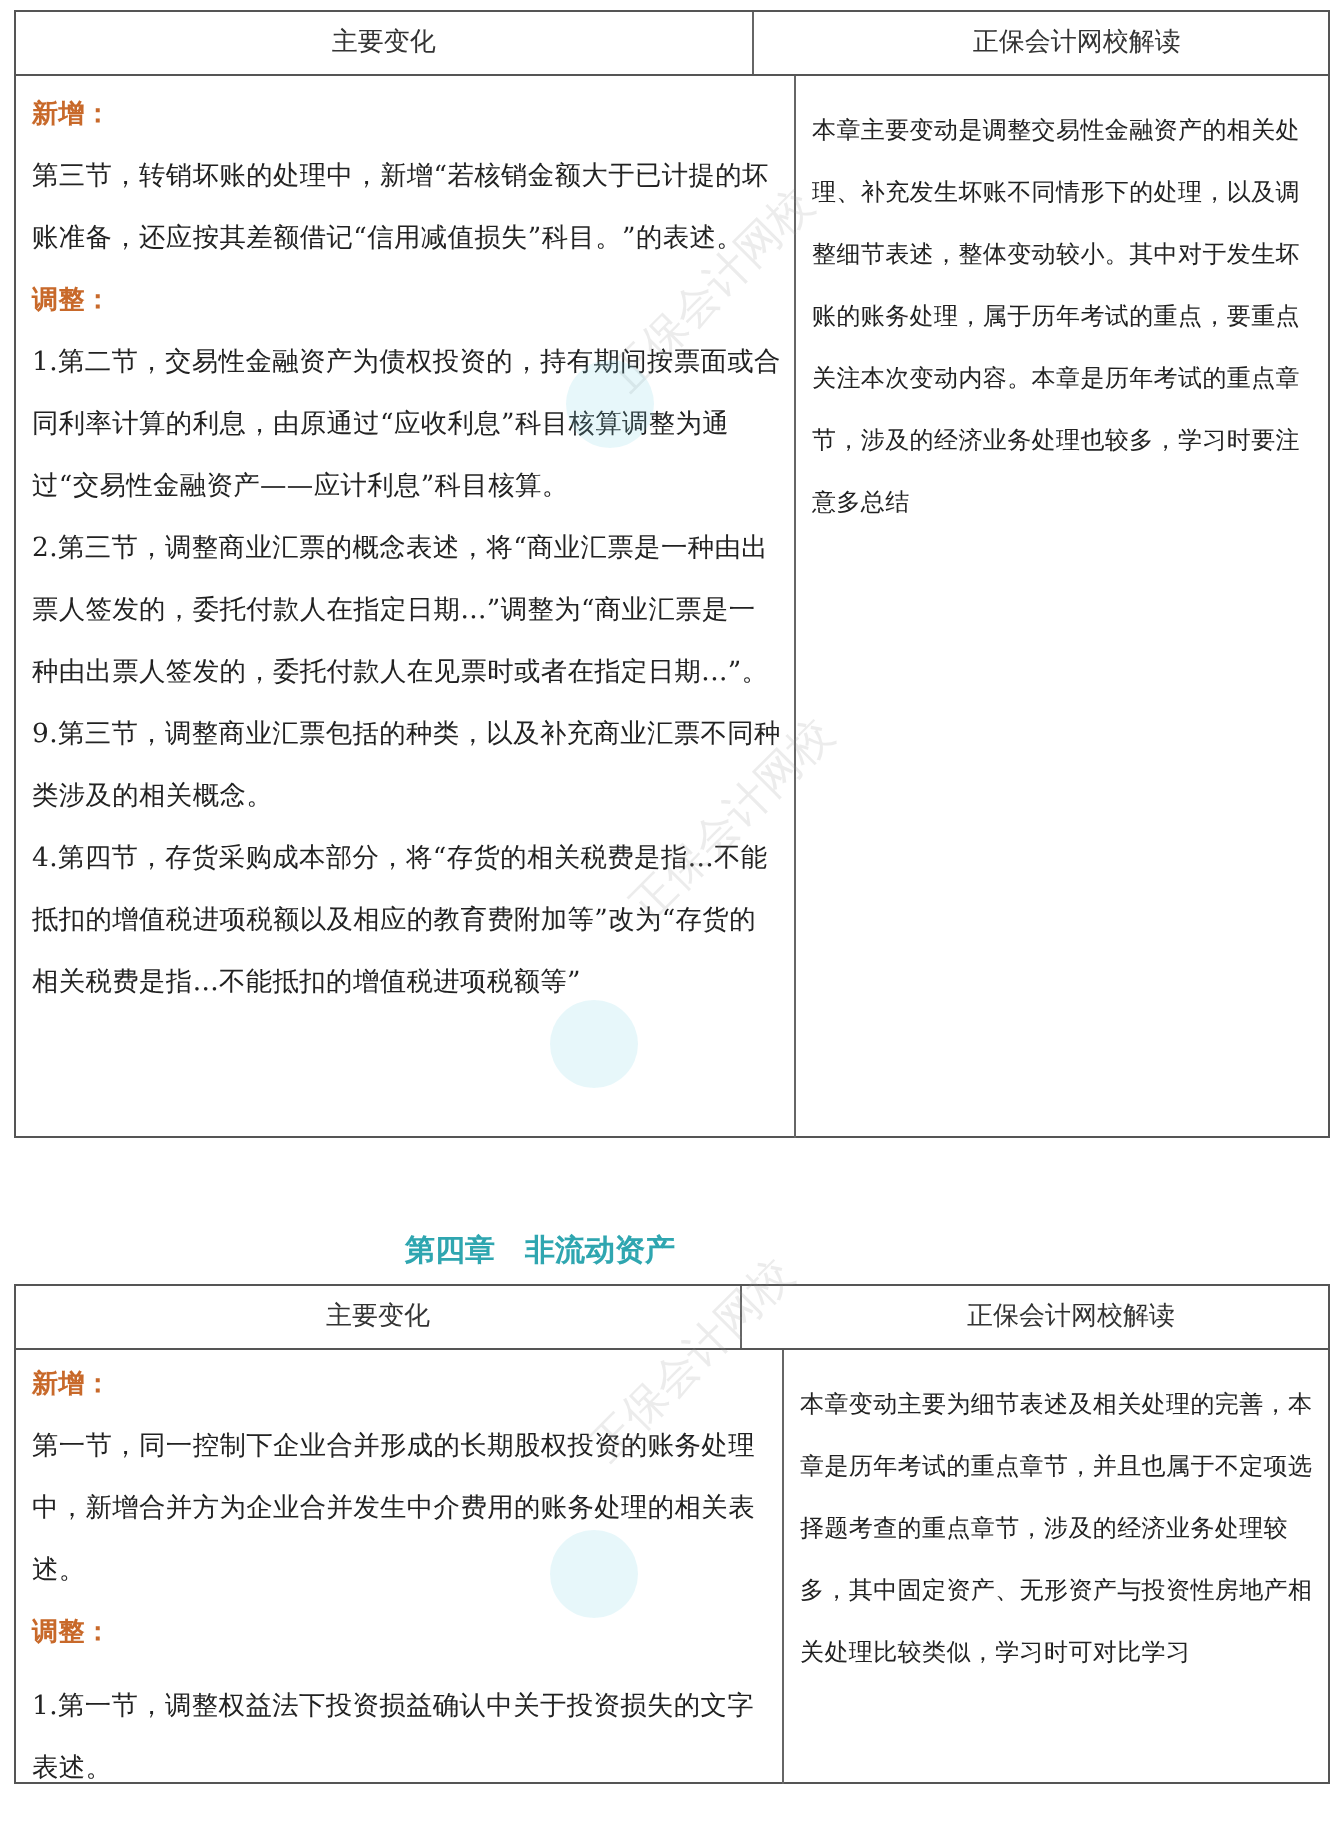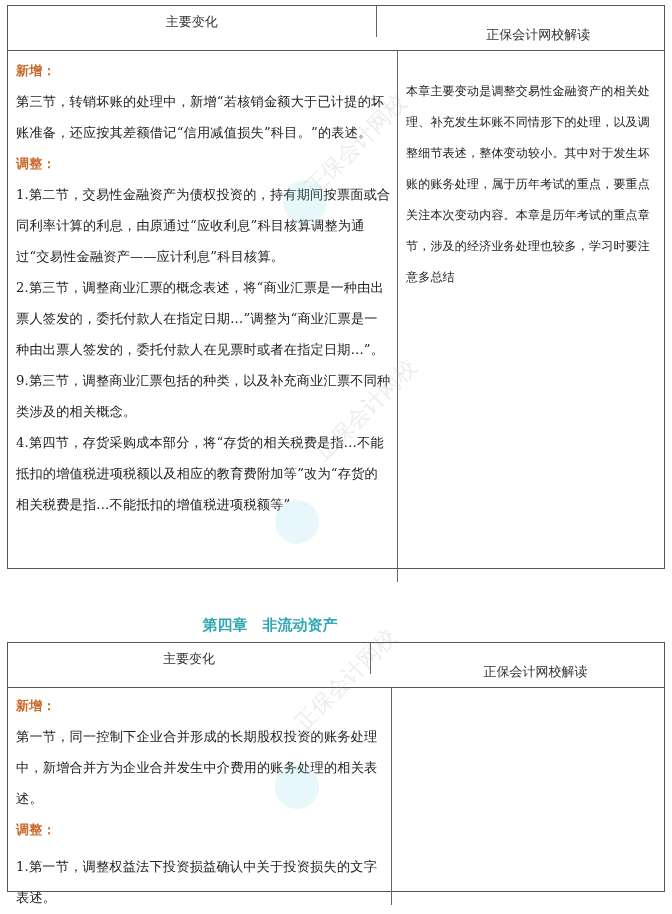--- a/index.html
+++ b/index.html
@@ -3,21 +3,21 @@
 <meta charset="utf-8">
 <style>
   html, body { margin:0; padding:0; background:#ffffff; }
   body { width:672px; height:914px; position:relative; overflow:hidden;
          font-family:"DejaVu Serif","Liberation Serif",serif; color:#222; }
   .tbl { position:absolute; left:7px; width:658px; border:1px solid #555; box-sizing:border-box; }
   .tbl .hdr { display:flex; border-bottom:1px solid #555;gap:36px; }
   .tbl .hdr div { text-align:center; font-size:13px; line-height:31px; height:31px; color:#333; }
   .tbl .body { display:flex; }
   .col-l { box-sizing:border-box; border-right:1px solid #666; }
-  .col-r { box-sizing:border-box;margin-top:13px; }
+  .col-r { box-sizing:border-box; }
   .cell-l { padding:4px 6px 0 8px; font-size:13.2px; line-height:31px; letter-spacing:0.2px; }
   .cell-r { padding:12px 6px 0 8px; font-size:12px; line-height:31px; letter-spacing:0.2px; }
   .label { color:#c8692a; font-weight:bold; font-family:"DejaVu Sans","Liberation Sans",sans-serif; font-size:13px; }
   .chapter { position:absolute; top:616px; left:0; width:540px; text-align:center;
              color:#2fa6b0; font-weight:bold; font-size:15px;
              font-family:"DejaVu Sans","Liberation Sans",sans-serif; }
   .wm { position:absolute; color:rgba(150,150,150,0.18); font-size:22px; transform:rotate(-45deg);
         font-family:"DejaVu Sans",sans-serif; white-space:nowrap; pointer-events:none; }
   .wm-circle { position:absolute; width:44px; height:44px; border-radius:50%;
                background:rgba(120,210,225,0.18); pointer-events:none; }
@@ -51,20 +51,21 @@
     <div class="col-l" style="width:384px;">主要变化</div>
     <div class="col-r" style="width:272px;">正保会计网校解读</div>
   </div>
   <div class="body" style="height:217px;">
     <div class="col-l cell-l" style="width:384px; padding-top:2px;">
       <div class="label">新增：</div>
       <div>第一节，同一控制下企业合并形成的长期股权投资的账务处理中，新增合并方为企业合并发生中介费用的账务处理的相关表述。</div>
       <div class="label" style="margin-bottom:6px;">调整：</div>
       <div>1.第一节，调整权益法下投资损益确认中关于投资损失的文字表述。</div>
     </div>
+    <div class="col-r cell-r" style="width:272px; padding-top:12px;">本章变动主要为细节表述及相关处理的完善，本章是历年考试的重点章节，并且也属于不定项选择题考查的重点章节，涉及的经济业务处理较多，其中固定资产、无形资产与投资性房地产相关处理比较类似，学习时可对比学习</div>
   </div>
 </div>
 
 <div class="wm" style="left:290px; top:130px;">正保会计网校</div>
 <div class="wm" style="left:300px; top:395px;">正保会计网校</div>
 <div class="wm" style="left:280px; top:665px;">正保会计网校</div>
 <div class="wm-circle" style="left:283px; top:180px;"></div>
 <div class="wm-circle" style="left:275px; top:500px;"></div>
 <div class="wm-circle" style="left:275px; top:765px;"></div>
 

